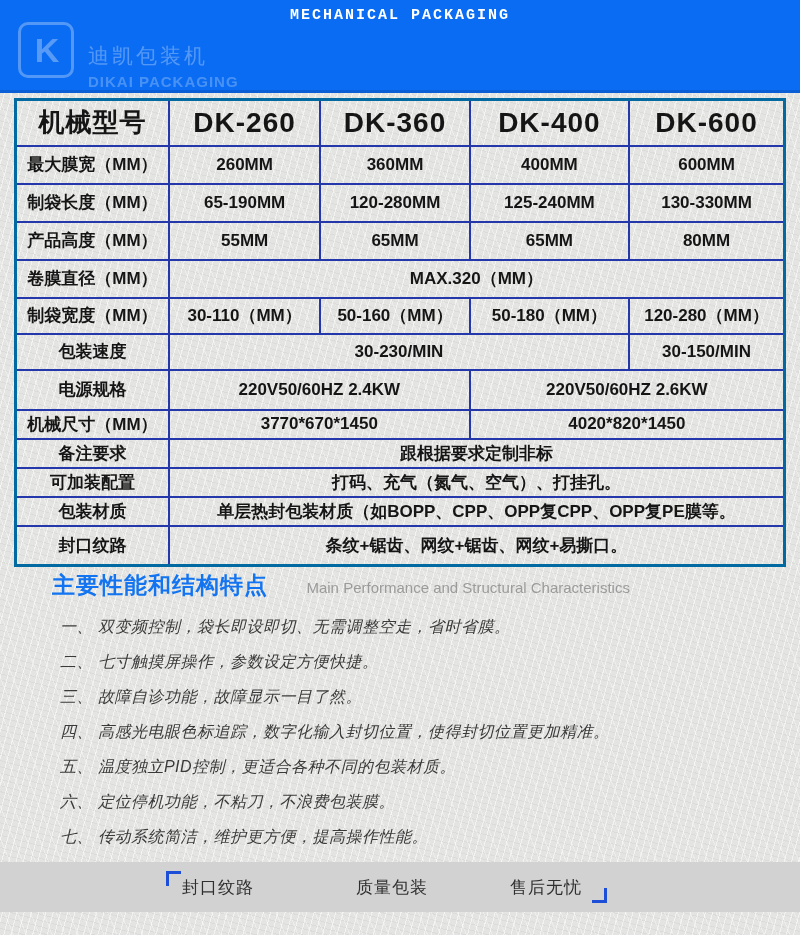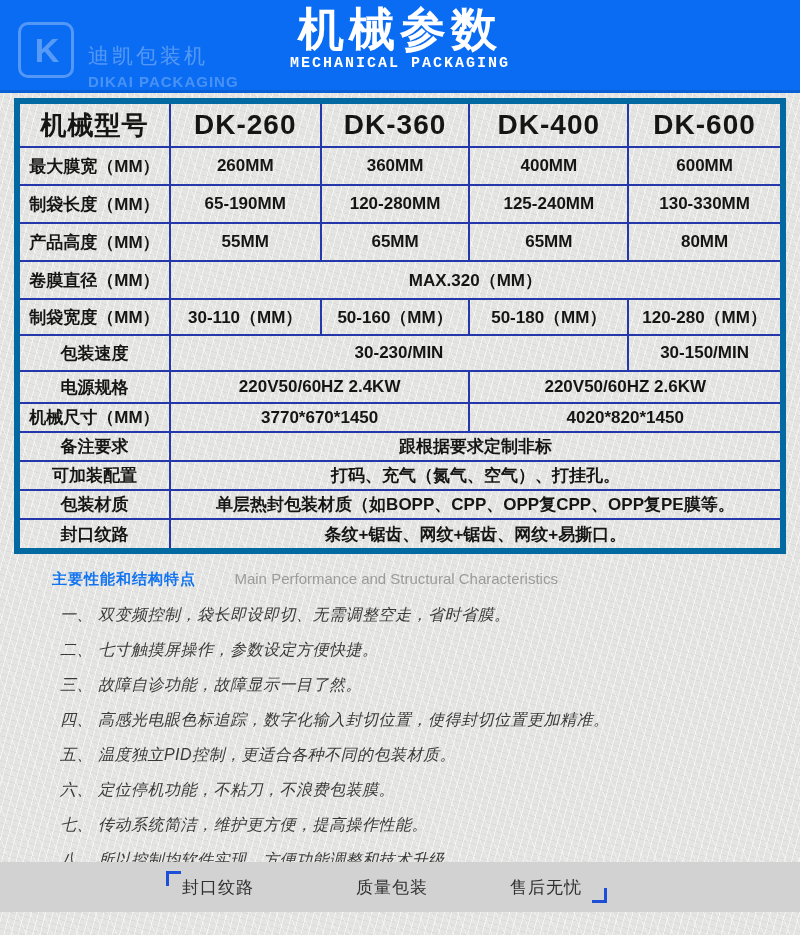--- a/index.html
+++ b/index.html
@@ -34,41 +34,41 @@
   .title-block h1 { font-size:46px; font-weight:900; letter-spacing:5px; line-height:1.05; }
   .title-block .sub {
     font-family:"Liberation Mono","DejaVu Sans Mono",monospace;
     font-size:15px; font-weight:700; letter-spacing:2px; margin-top:2px;
   }
 
   
   table.spec {
     position:absolute; left:14px; top:98px; width:772px;
     border-collapse:collapse;
-    border:6px solid #0369a1;
+    border:3px solid #0369a1;
   }
   table.spec th, table.spec td {
     border:2px solid #2438ac;
     text-align:center; vertical-align:middle;
     font-weight:700; color:#151515;
     padding:2px 4px;
   }
   tr.hdr { height:46px; }
   tr.hdr th:first-child { font-size:26px; letter-spacing:1px; }
   tr.hdr th { font-size:28px; letter-spacing:1px; font-family:"Liberation Sans","DejaVu Sans",sans-serif; }
   tbody th { font-size:17px; font-weight:700; }
   tbody td { font-size:17px; }
-  tr.r38 { height:38px; } tr.r36 { height:36px; } tr.r32 { height:32px; }
+  tr.r38 { height:38px; } tr.r36 { height:36px; } tr.r32 { height:40px; }
   tr.r30 { height:18px; } tr.r29 { height:20px; } tr.r28 { height:28px; }
   td.left { text-align:left; padding-left:8px; }
 
   
   .features { position:absolute; left:52px; top:570px; width:720px; }
   .features-head { margin-bottom:16px; }
-  .f-title { color:#1274f0; font-size:15px; font-weight:800; letter-spacing:1px; }
+  .f-title { color:#1274f0; font-size:23px; font-weight:800; letter-spacing:1px; }
   .f-sub { color:#9b9b9b; font-size:15px; margin-left:6px;padding-left:28px; }
   .features ul { list-style:none; margin-left:8px; }
   .features li { font-size:16px; color:#3a3a3a; margin-bottom:14px; letter-spacing:0.5px;font-style:italic; }
 
   
   .footer-bar {
     position:absolute; left:0; top:862px; width:800px; height:50px;
     background:#d2d2d2;
   }
   .foot-item { position:absolute; top:14px; font-size:17px; color:#2f2f2f; letter-spacing:1px; }
@@ -84,21 +84,20 @@
   <div class="brand">
     <div class="logo-box">
       <span class="logo-mark">K</span>
     </div>
     <div class="brand-text">
       <div class="cn">迪凯包装机</div>
       <div class="en">DIKAI PACKAGING</div>
     </div>
   </div>
   <div class="title-block">
-    <h1>机械参数</h1>
     <div class="sub">MECHANICAL PACKAGING</div>
   </div>
 </div>
 
 <table class="spec">
   <colgroup>
     <col style="width:154px">
       <col style="width:152px">
       <col style="width:150px">
       <col style="width:160px">

